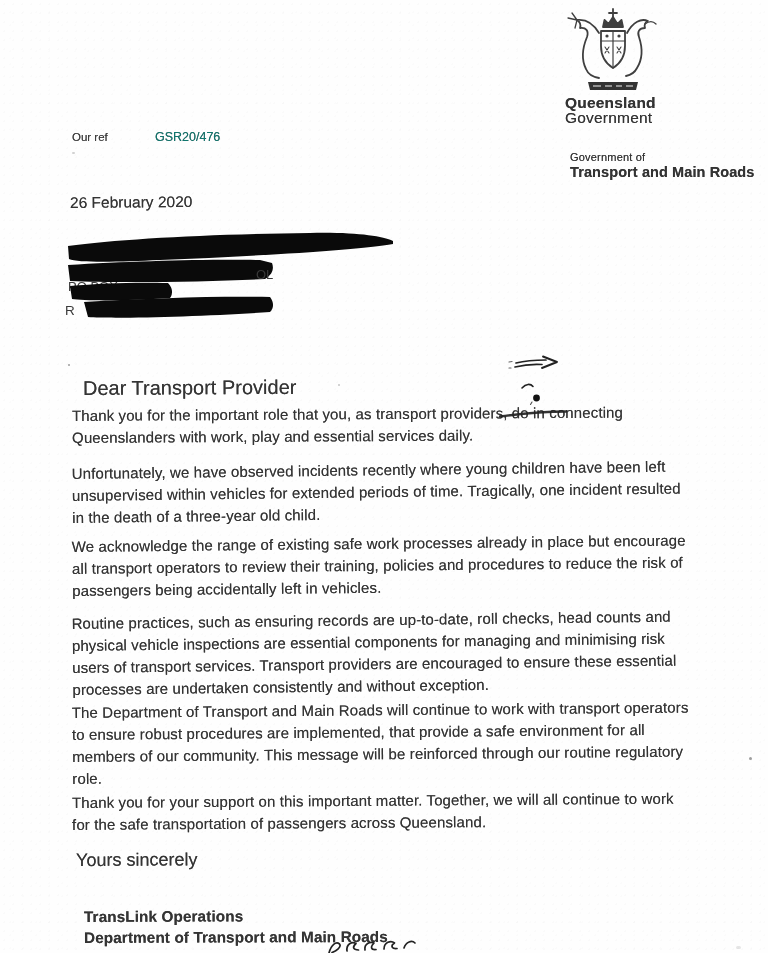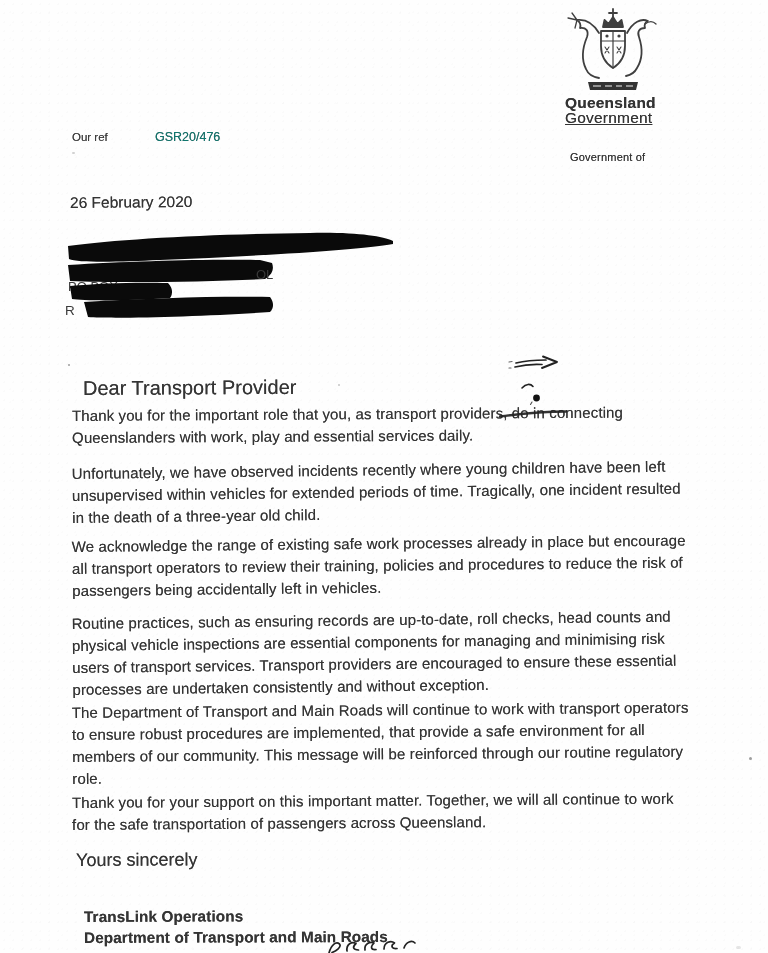--- a/index.html
+++ b/index.html
@@ -20,21 +20,21 @@
   .para{left:72px;font-size:15px;line-height:22px;letter-spacing:0.12px;}
   .pline{white-space:nowrap;}
   .ref-label{left:72px;top:131px;font-size:11.5px;color:#3c3c3c;text-align:right;}
   .ref-value{left:155px;top:130px;font-size:12.5px;color:#0f766e;}
   .date{left:70px;top:194px;font-size:15.5px;transform:rotate(-0.5deg);transform-origin:left center;}
   .salutation{left:71px;top:377px;font-size:20px;transform:rotate(-0.3deg);transform-origin:left center;margin-left:12px;}
   .closing{left:76px;top:850px;font-size:18px;transform:rotate(-0.3deg);transform-origin:left center;}
   .signature{left:84px;top:906px;font-size:15.3px;font-weight:bold;line-height:21px;letter-spacing:0.1px;transform:rotate(-0.2deg);transform-origin:left center;}
   .wordmark{left:565px;top:95px;font-size:15.5px;line-height:15px;letter-spacing:0.2px;color:#333;}
   .wordmark .l1{font-weight:600;}
-  .wordmark .l2{font-weight:500;text-decoration:underline;}
+  .wordmark .l2{font-weight:500;}
   .dept{left:570px;top:151px;color:#333;}
   .dept .d1{font-size:11px;letter-spacing:0.2px;}
   .dept .d2{font-size:14.5px;font-weight:bold;margin-top:1px;letter-spacing:0.1px;}
   .logo{position:absolute;left:562px;top:7px;}
   .redactions{position:absolute;left:60px;top:230px;}
   .overlay{position:absolute;inset:0;pointer-events:none;}
   .speck{position:absolute;border-radius:50%;background:rgba(40,40,40,0.45);}
 </style>
 </head>
 <body>
@@ -64,20 +64,21 @@
     </svg>
   </div>
 
   <div class="txt scan wordmark">
     <div class="l1">Queensland</div>
     <div class="l2">Government</div>
   </div>
 
   <div class="txt scan dept">
     <div class="d1">Government of</div>
+    <div class="d2">Transport and Main Roads</div>
   </div>
 
   <div class="txt scan ref-label">Our ref</div>
   <div class="txt scan ref-value">GSR20/476</div>
 
   <div class="txt scan date">26 February 2020</div>
 
   <div class="redactions">
     <svg width="345" height="96" viewBox="0 0 345 96">
       <g fill="#0a0a0a">

